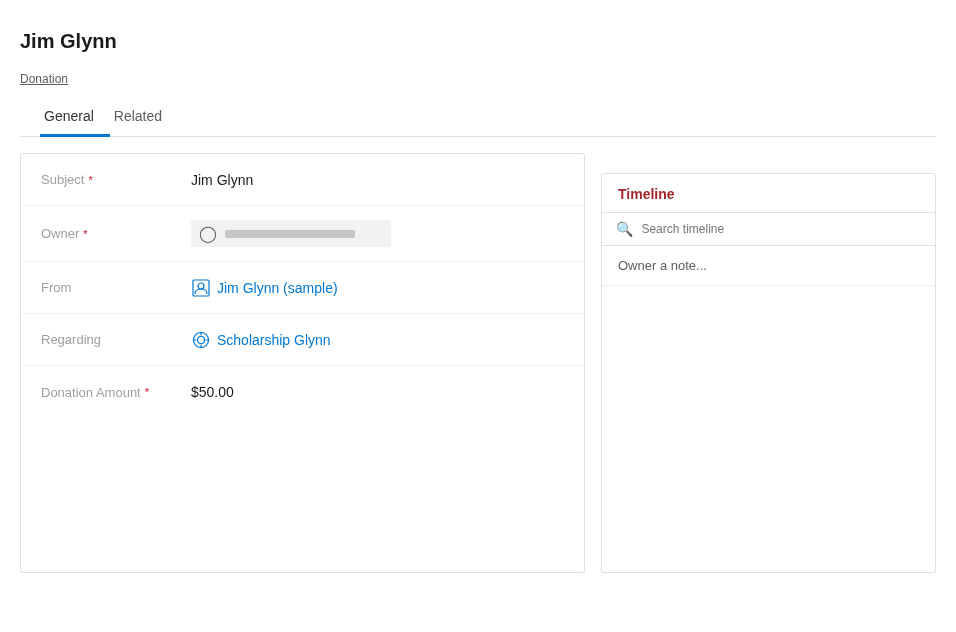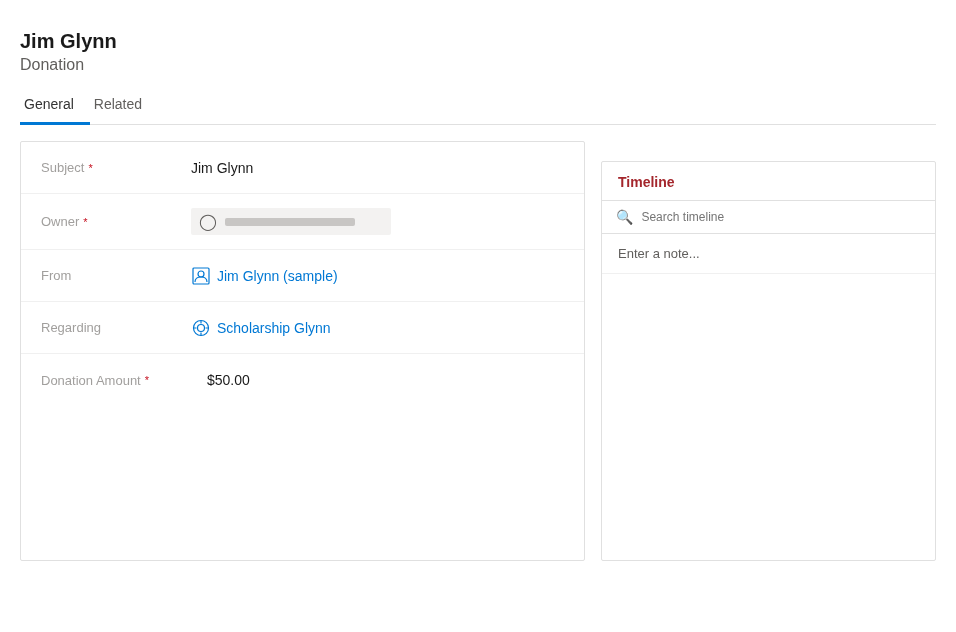--- a/index.html
+++ b/index.html
@@ -22,23 +22,24 @@
     }
 
     .record-title {
       font-size: 20px;
       font-weight: 600;
       color: #1a1a1a;
       line-height: 1.3;
     }
 
     .record-subtitle {
-      font-size: 16px;
-      color: #605e5c;
-      margin-top: 2px;
+      font-size: 12px;
+      color: #605e5c;
+      margin-top: 18px;
+      text-decoration: underline;
     }
 
     .tabs-bar {
       display: flex;
       border-bottom: 1px solid #e0e0e0;
       margin-top: 14px;
       gap: 0;
     }
 
     .tab {
@@ -48,20 +49,21 @@
       color: #333;
       border-bottom: 3px solid transparent;
       margin-bottom: -1px;
       user-select: none;
     }
 
     .tab.active {
       color: #333;
       border-bottom: 3px solid #0078d4;
       font-weight: 500;
+      margin-left: 20px;
     }
 
     .tab:not(.active) {
       color: #605e5c;
     }
 
     .main-content {
       display: flex;
       gap: 16px;
       margin-top: 16px;
@@ -78,21 +80,20 @@
     .form-field {
       display: flex;
       align-items: center;
       padding: 14px 20px;
       border-bottom: 1px solid #f0f0f0;
       min-height: 52px;
     }
 
     .form-field:last-child {
       border-bottom: none;
-      gap: 16px;
     }
 
     .field-label {
       width: 150px;
       font-size: 13px;
       color: #a19f9d;
       flex-shrink: 0;
       display: flex;
       align-items: center;
       gap: 4px;
@@ -291,18 +292,18 @@
     </div>
 
     <div class="timeline-panel">
       <div class="timeline-header">Timeline</div>
 
       <div class="timeline-search">
         <span class="timeline-search-icon">🔍</span>
         <input class="timeline-search-input" type="text" placeholder="Search timeline" style="">
       </div>
 
-      <div class="timeline-note">Enter a note...</div>
+      <div class="timeline-note">Owner a note...</div>
 
     </div>
 
   </div>
 </div>
 
 </body></html>

